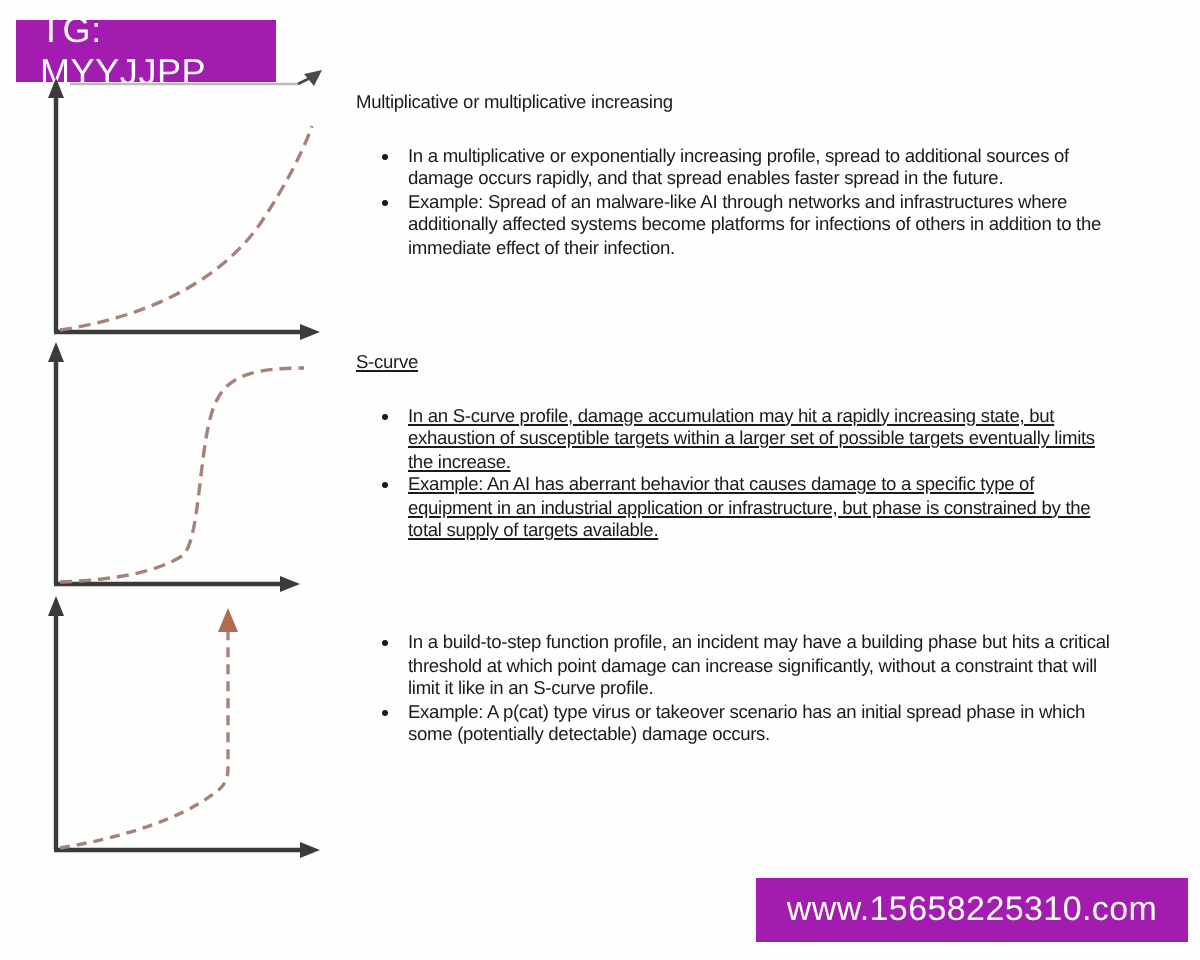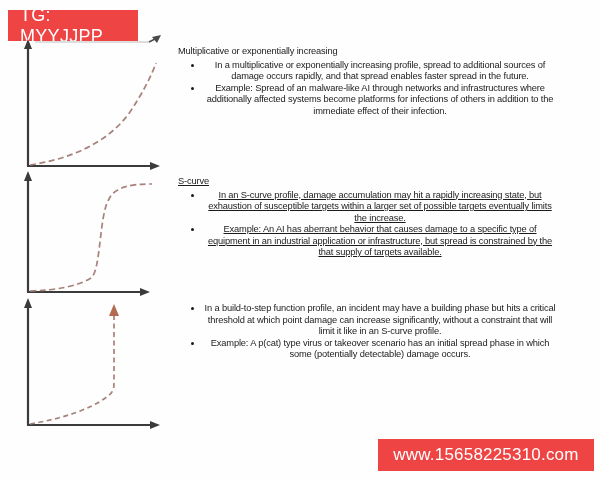--- a/index.html
+++ b/index.html
@@ -8,21 +8,21 @@
     width: 600px;
     height: 480px;
     background: #fefefe;
     overflow: hidden;
     font-family: "Liberation Sans", sans-serif;
   }
 
   
   .wm {
     position: absolute;
-    background: #ef4444;
+    background: #a21caf;
     color: #ffffff;
     display: flex;
     align-items: center;
     box-sizing: border-box;
   }
   .wm-top {
     left: 8px; top: 10px;
     width: 130px; height: 31px;
     padding-left: 12px;
     font-size: 18px;
@@ -53,23 +53,22 @@
     color: #1b1b1d;
     font-size: 9.3px;
     line-height: 11.5px;
     letter-spacing: -0.15px;
   }
   .section-1 { top: 46px; }
   .section-2 { top: 176px; text-decoration: underline; }
   .section-3 { top: 301px; }
   .sec-title { margin: 0; font-weight: normal; font-size: 9.3px; }
   .section ul {
-    margin: 2px 0 0 0;
+    margin: 15px 0 0 0;
     padding-left: 25px;
-    text-align: center;
   }
   .section li { margin: 0; padding-left: 1px; }
   .section li::marker { font-size: 9px; }
 </style>
 </head>
 <body>
 
 <div class="page">
 
   <div class="wm wm-top">
@@ -101,32 +100,32 @@
   <svg class="chart chart-3" width="145" height="132" viewBox="0 0 145 132">
     <line x1="8" y1="7" x2="8" y2="127" stroke-width="2.2" stroke="#3b3b3b"></line>
     <polygon points="4,10 12,10 8,0" fill="#3b3b3b"></polygon>
     <line x1="7" y1="127" x2="132" y2="127" stroke-width="2.2" stroke="#3b3b3b"></line>
     <polygon points="130,123 130,131 140,127" fill="#3b3b3b"></polygon>
     <path d="M10,126 C40,121 70,112 88,98 C92,95 94,92 94,86 L94,18" fill="none" stroke-width="1.7" stroke-dasharray="5,3.5" stroke="#a6827a"></path>
     <polygon points="89,18 99,18 94,6" fill="#b26b51"></polygon>
   </svg>
 
   <div class="section section-1">
-    <p class="sec-title">Multiplicative or exponentially increasing</p>
+    <p class="sec-title">Multiplicative or multiplicative increasing</p>
     <ul>
       <li>In a multiplicative or exponentially increasing profile, spread to additional sources of damage occurs rapidly, and that spread enables faster spread in the future.</li>
       <li>Example: Spread of an malware-like AI through networks and infrastructures where additionally affected systems become platforms for infections of others in addition to the immediate effect of their infection.</li>
     </ul>
   </div>
 
   <div class="section section-2">
     <p class="sec-title">S-curve</p>
     <ul>
       <li>In an S-curve profile, damage accumulation may hit a rapidly increasing state, but exhaustion of susceptible targets within a larger set of possible targets eventually limits the increase.</li>
-      <li>Example: An AI has aberrant behavior that causes damage to a specific type of equipment in an industrial application or infrastructure, but spread is constrained by the that supply of targets available.</li>
+      <li>Example: An AI has aberrant behavior that causes damage to a specific type of equipment in an industrial application or infrastructure, but phase is constrained by the total supply of targets available.</li>
     </ul>
   </div>
 
   <div class="section section-3">
     <ul>
       <li>In a build-to-step function profile, an incident may have a building phase but hits a critical threshold at which point damage can increase significantly, without a constraint that will limit it like in an S-curve profile.</li>
       <li>Example: A p(cat) type virus or takeover scenario has an initial spread phase in which some (potentially detectable) damage occurs.</li>
     </ul>
   </div>
 

